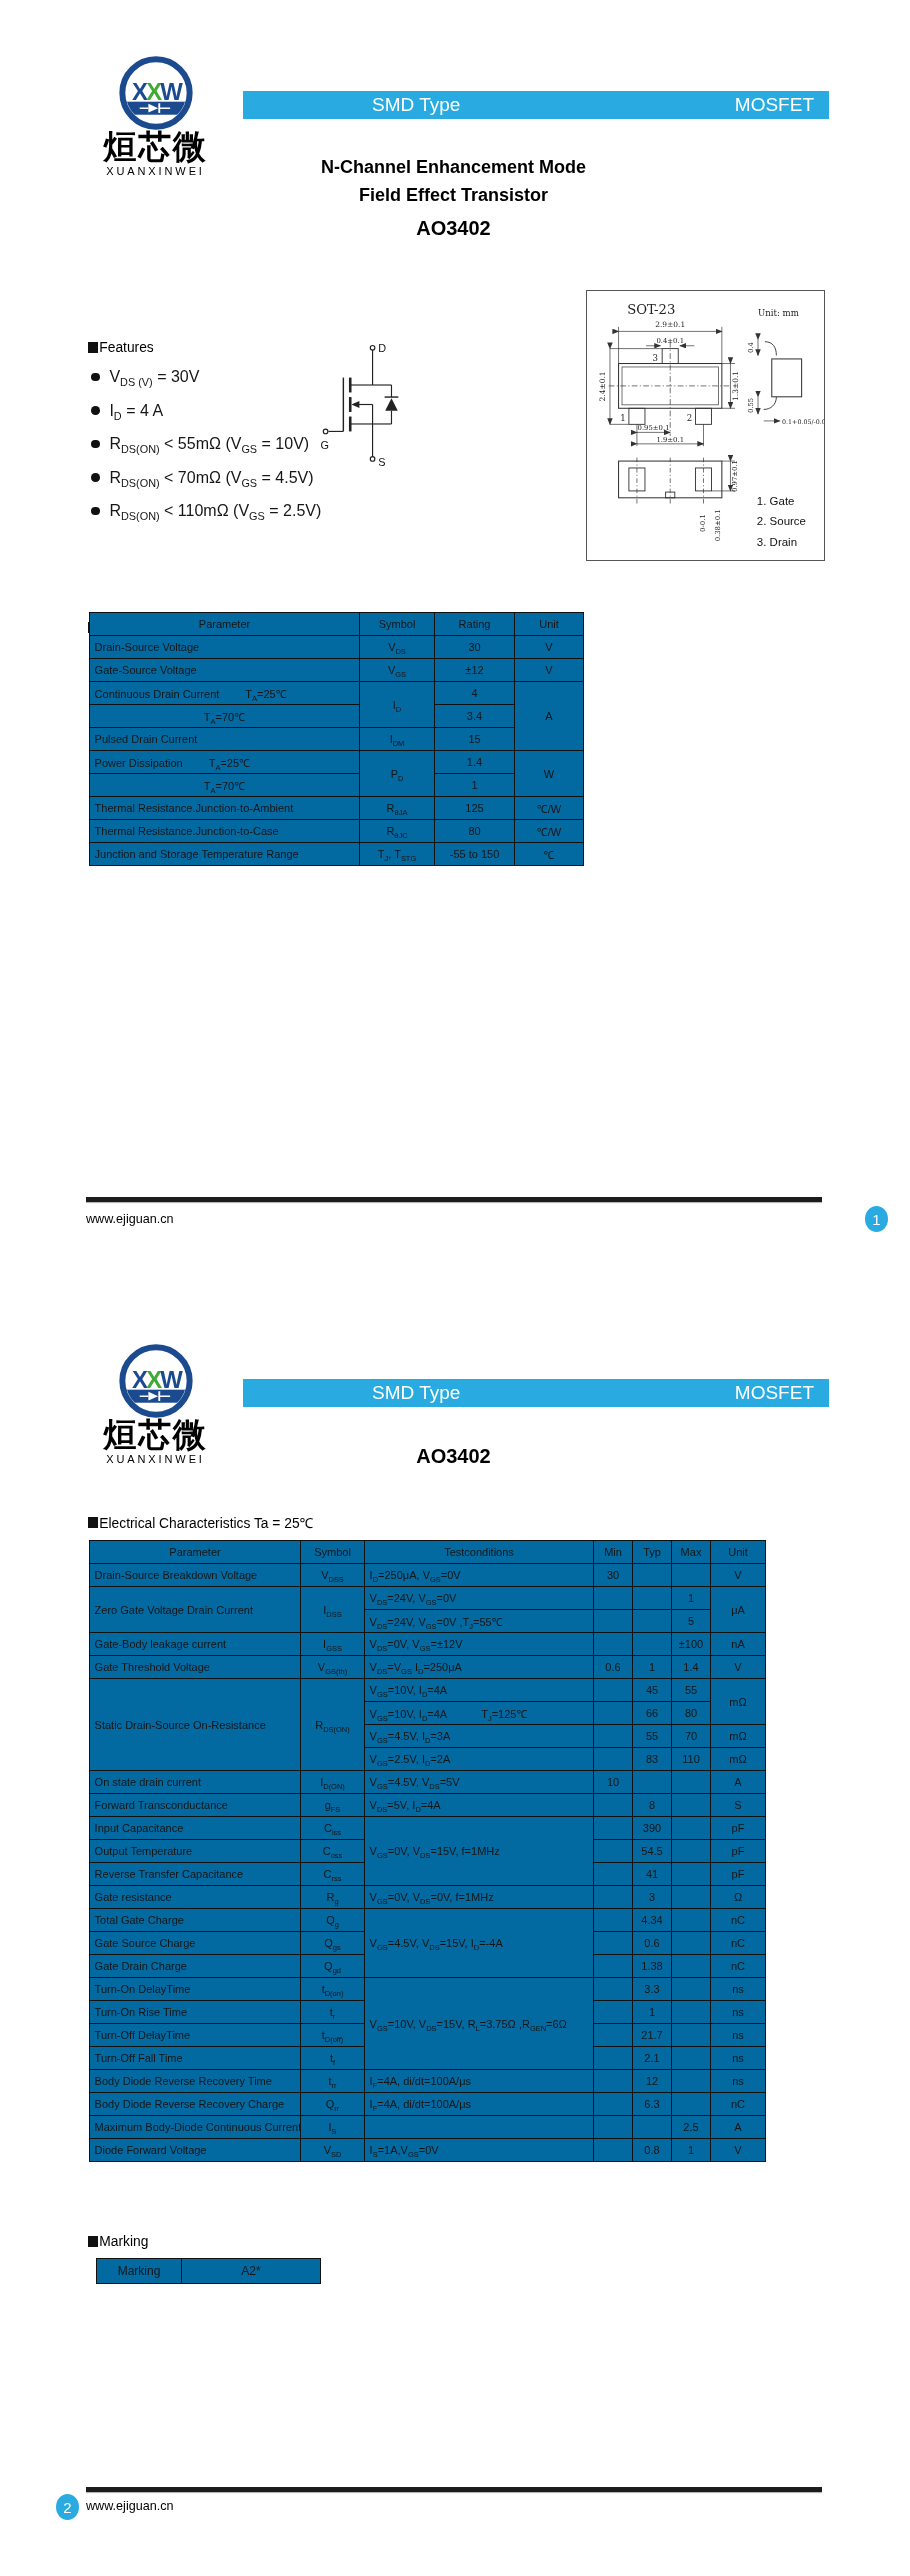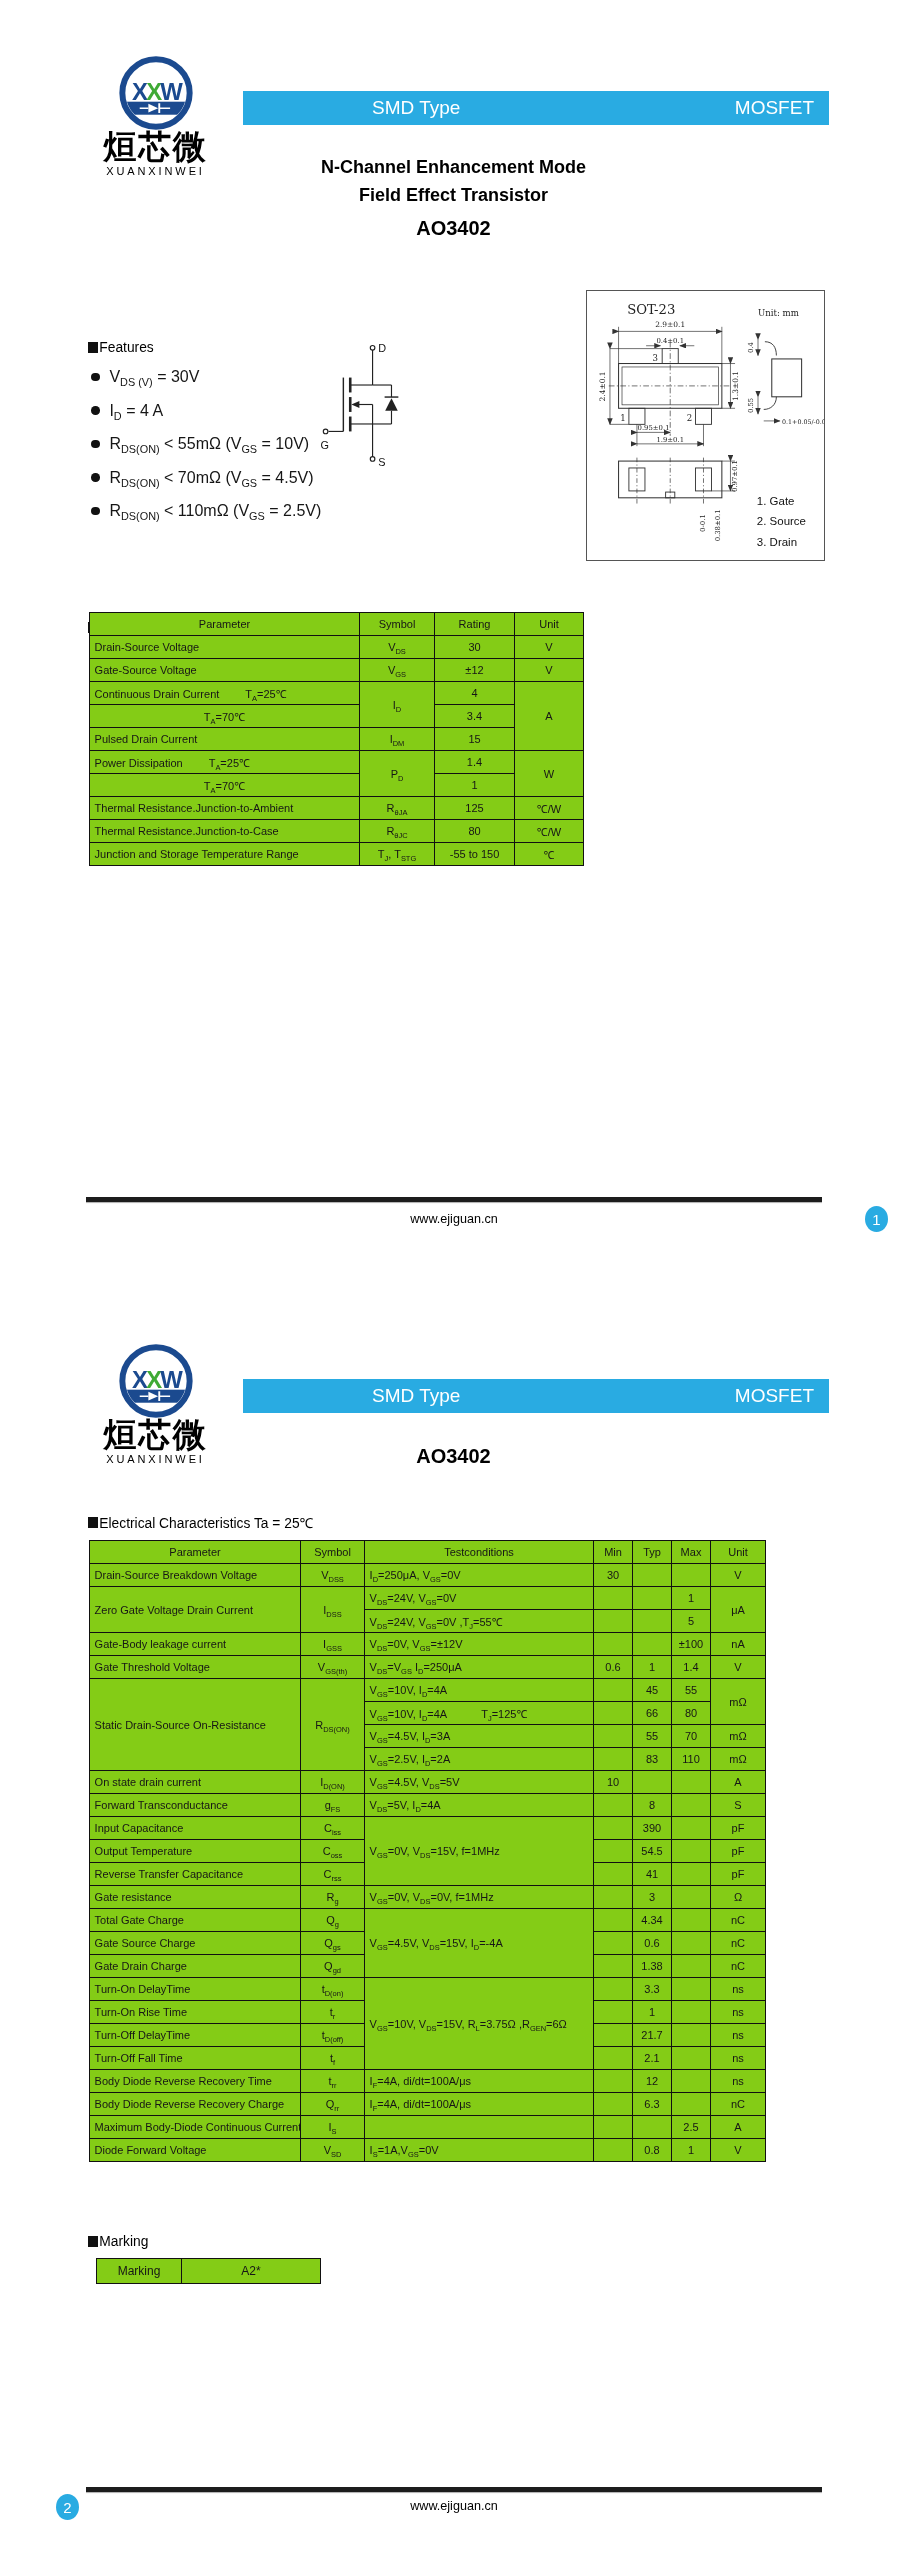--- a/index.html
+++ b/index.html
@@ -10,21 +10,21 @@
     font-family:"Liberation Sans",sans-serif;color:var(--ink);
   }
   sub{font-size:68%;line-height:0;}
   
   .logo{position:absolute;left:91px;width:129px;text-align:center;}
   #logo1{top:55px;} #logo2{top:1343px;}
   .logo svg.mark{width:76px;height:76px;display:block;margin:0 auto;}
   .logo .cn{font-size:33px;font-weight:bold;letter-spacing:1.7px;color:#000;line-height:1.0;margin-top:-1.1px;white-space:nowrap;}
   .logo .en{font-size:11px;letter-spacing:2.9px;color:#000;margin-top:1.7px;white-space:nowrap;}
   
-  .bar{position:absolute;left:243px;width:586px;height:34px;background:var(--accent);
+  .bar{position:absolute;left:243px;width:586px;height:28px;background:var(--accent);
        color:#fff;display:flex;align-items:center;justify-content:space-between;font-size:19px;}
   .bar .l{margin-left:129px;} .bar .r{margin-right:15px;}
   #bar1{top:91px;} #bar2{top:1379px;}
   
   .title{position:absolute;left:241px;top:154px;width:425px;text-align:center;font-weight:bold;color:#000;}
   .title .t1{font-size:18px;line-height:1.55;}
   .title .part{font-size:20px;margin-top:6.9px;}
   #part2{position:absolute;left:241px;top:1445px;width:425px;text-align:center;font-size:20px;font-weight:bold;color:#000;}
   
   .sec{position:absolute;font-size:13.8px;color:#000;display:flex;align-items:center;gap:1px;white-space:nowrap;}
@@ -35,34 +35,34 @@
   #sec-mark{left:88px;top:2234px;}
   
   .features{position:absolute;left:91px;top:368px;margin:0;padding:0;font-size:16px;}
   .features li{list-style:none;display:flex;align-items:center;gap:9.8px;margin-bottom:15.5px;white-space:nowrap;}
   .features .dot{width:8.6px;height:8.6px;border-radius:50%;background:#111;flex:none;}
   
   .mos{position:absolute;left:317px;top:342px;}
   
   .pkgbox{position:absolute;left:586px;top:290px;width:237px;height:269px;border:0.6px solid #555;background:#fff;}
   
-  table{border-collapse:collapse;position:absolute;table-layout:fixed;background:#84cc16;}
+  table{border-collapse:collapse;position:absolute;table-layout:fixed;background:#0369a1;}
   td,th{border-top:1.7px solid #111;border-bottom:1.7px solid #111;border-left:1.1px solid #111;border-right:1.1px solid #111;
         font-size:11px;padding:0 4.6px;height:22px;overflow:hidden;white-space:nowrap;}
   th{font-weight:normal;text-align:center;}
   .c{text-align:center;} .l{text-align:left;}
   .t-abs{left:89px;top:612px;width:493px;border:1.7px solid #111;}
   .t-ec{left:89px;top:1540px;width:677px;border:1.7px solid #111;}
   .t-mark{left:96px;top:2258px;width:224px;border:1.7px solid #111;}
   .t-mark td{height:24px;font-size:12px;border:1.7px solid #111;}
   .cond{margin-left:26px;} .gap{margin-left:34px;}
   
   .footbar{position:absolute;left:86px;width:736px;height:5.2px;background:#1c1c1c;box-shadow:0 1.1px 0 #b5b5b5;}
   #fb1{top:1197px;} #fb2{top:2487px;}
-  .footurl{position:absolute;left:86px;width:736px;text-align:center;font-size:12.6px;color:#000;}
+  .footurl{position:absolute;left:86px;width:736px;font-size:12.6px;color:#000;}
   #fu1{top:1212px;} #fu2{top:2499px;}
   .badge{position:absolute;width:23px;height:26px;border-radius:50%;background:var(--accent);
          color:#fff;font-size:15px;display:flex;align-items:center;justify-content:center;}
   #badge1{left:865px;top:1206px;} #badge2{left:56px;top:2494px;}
   
   .dim{font-family:"DejaVu Serif",serif;fill:#222;}
   .leg{font-family:"Liberation Sans",sans-serif;fill:#111;}
 </style>
 </head>
 <body>

